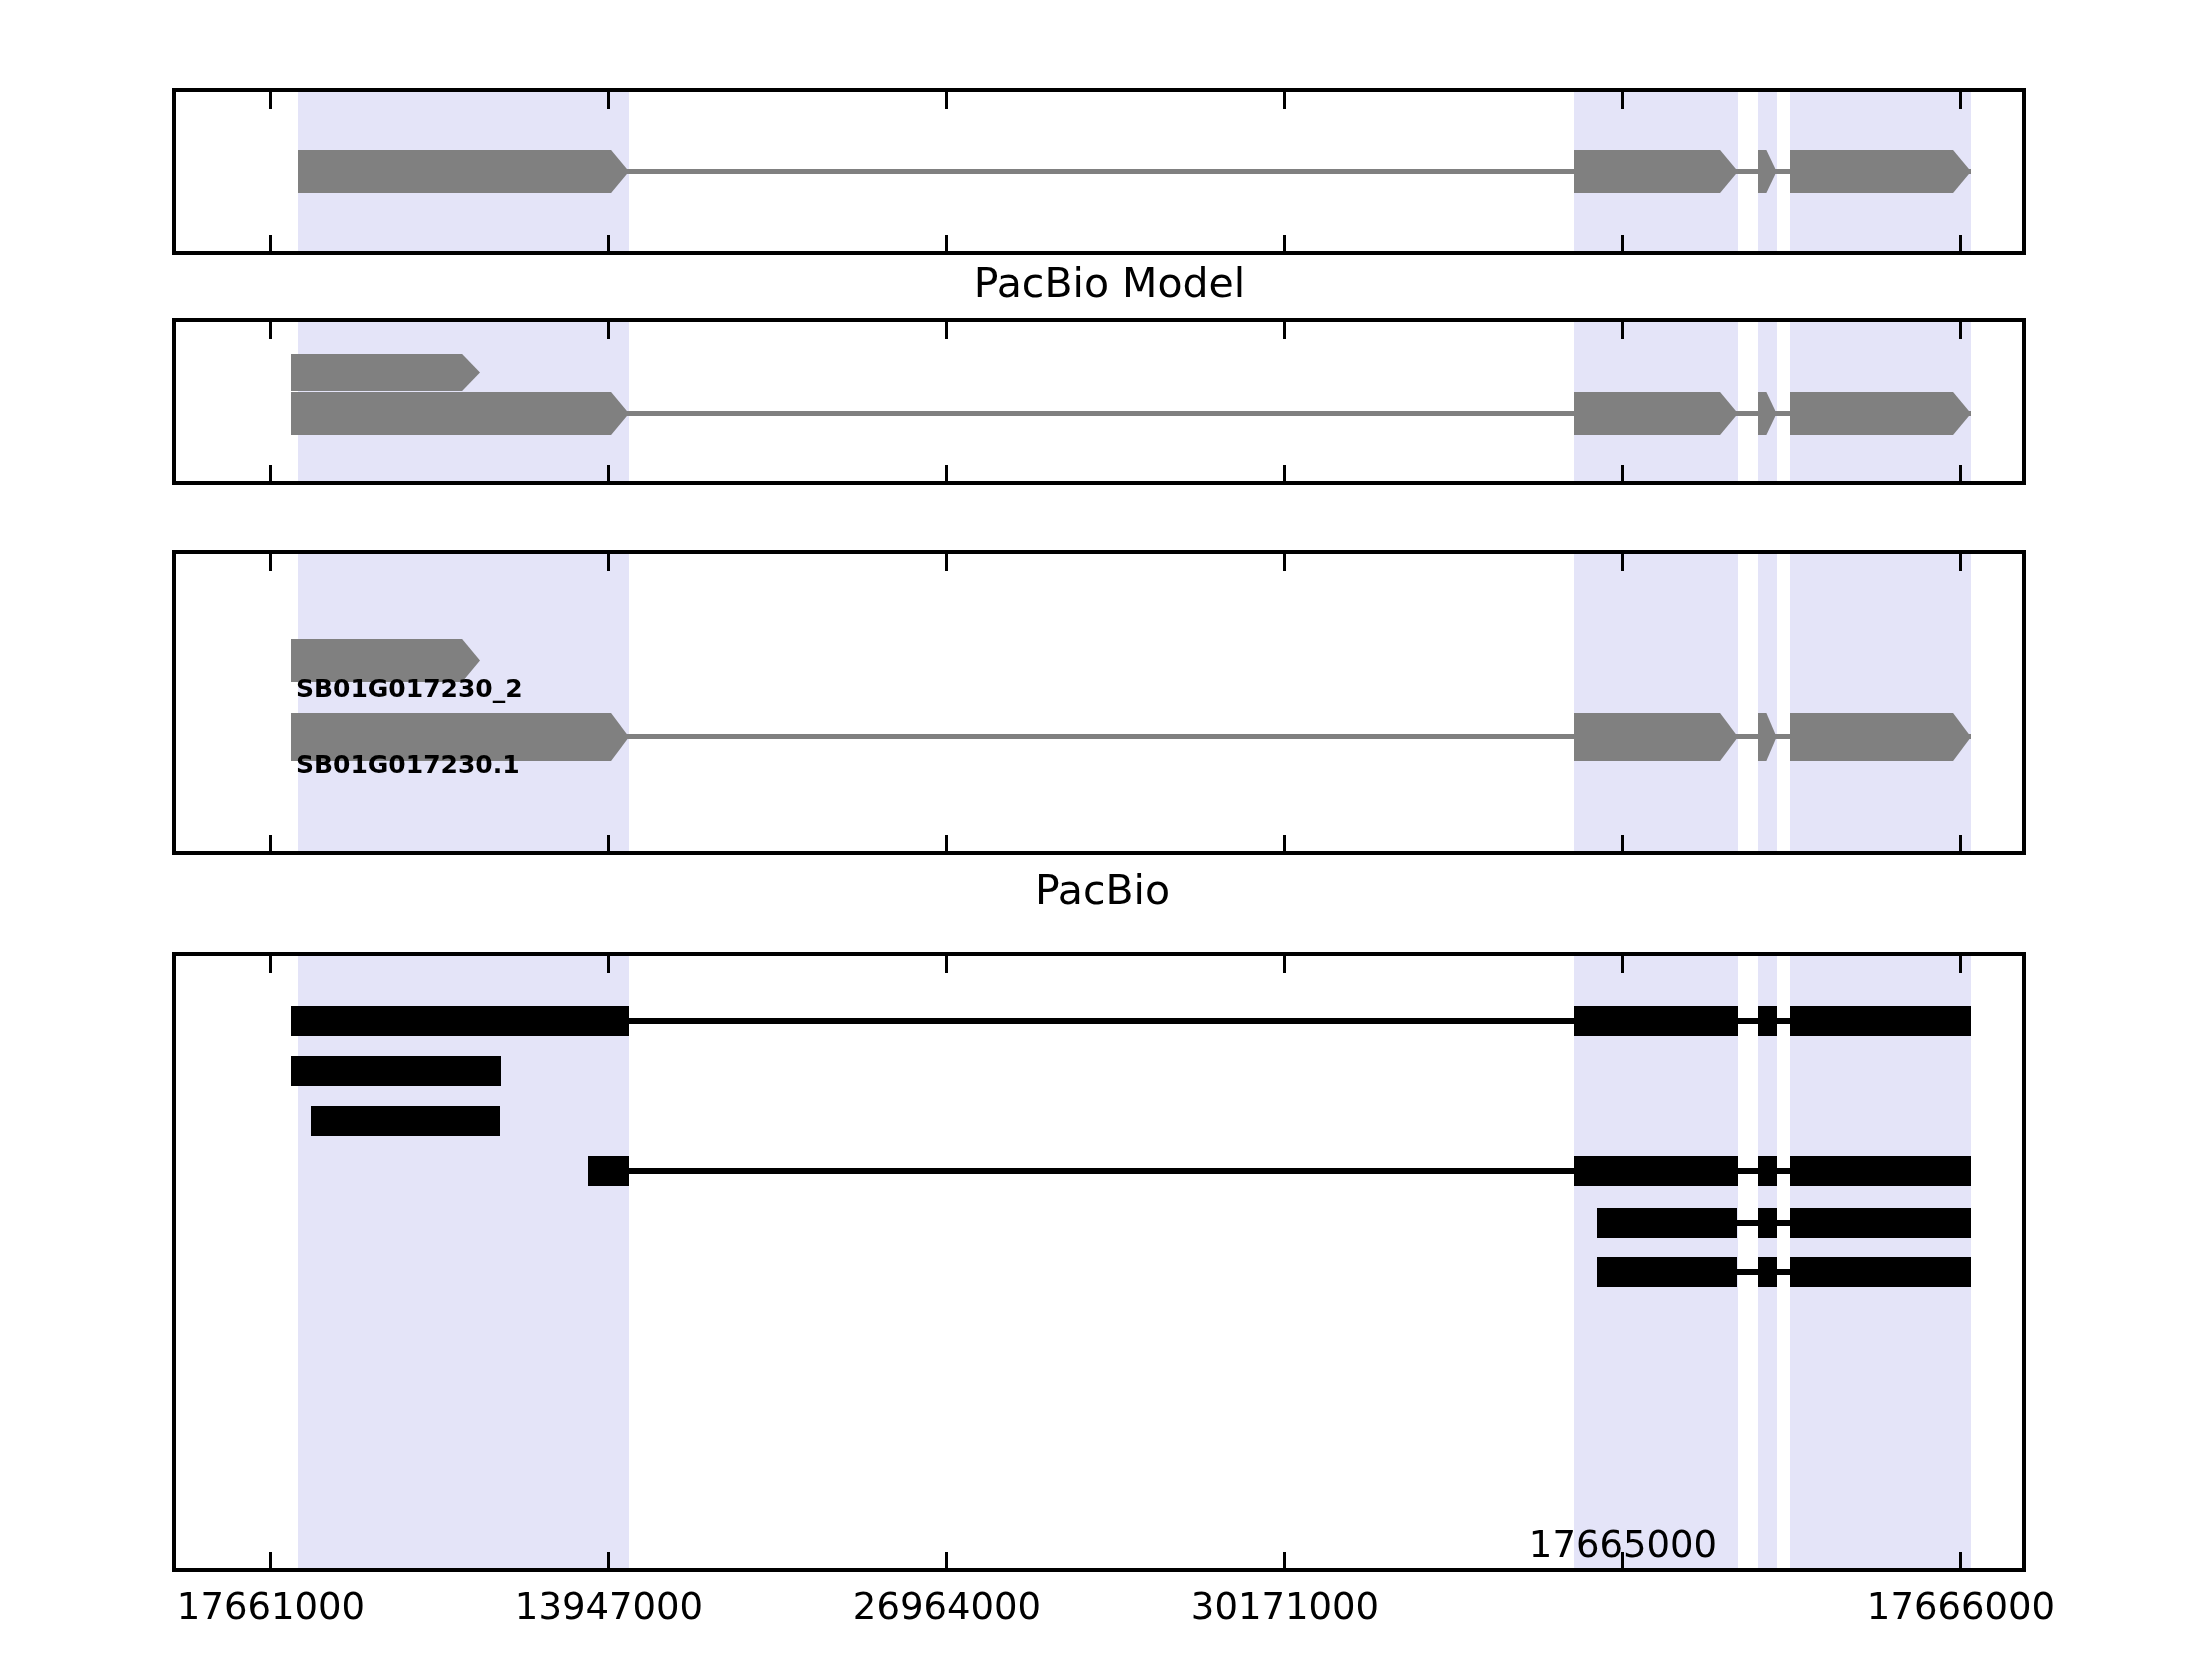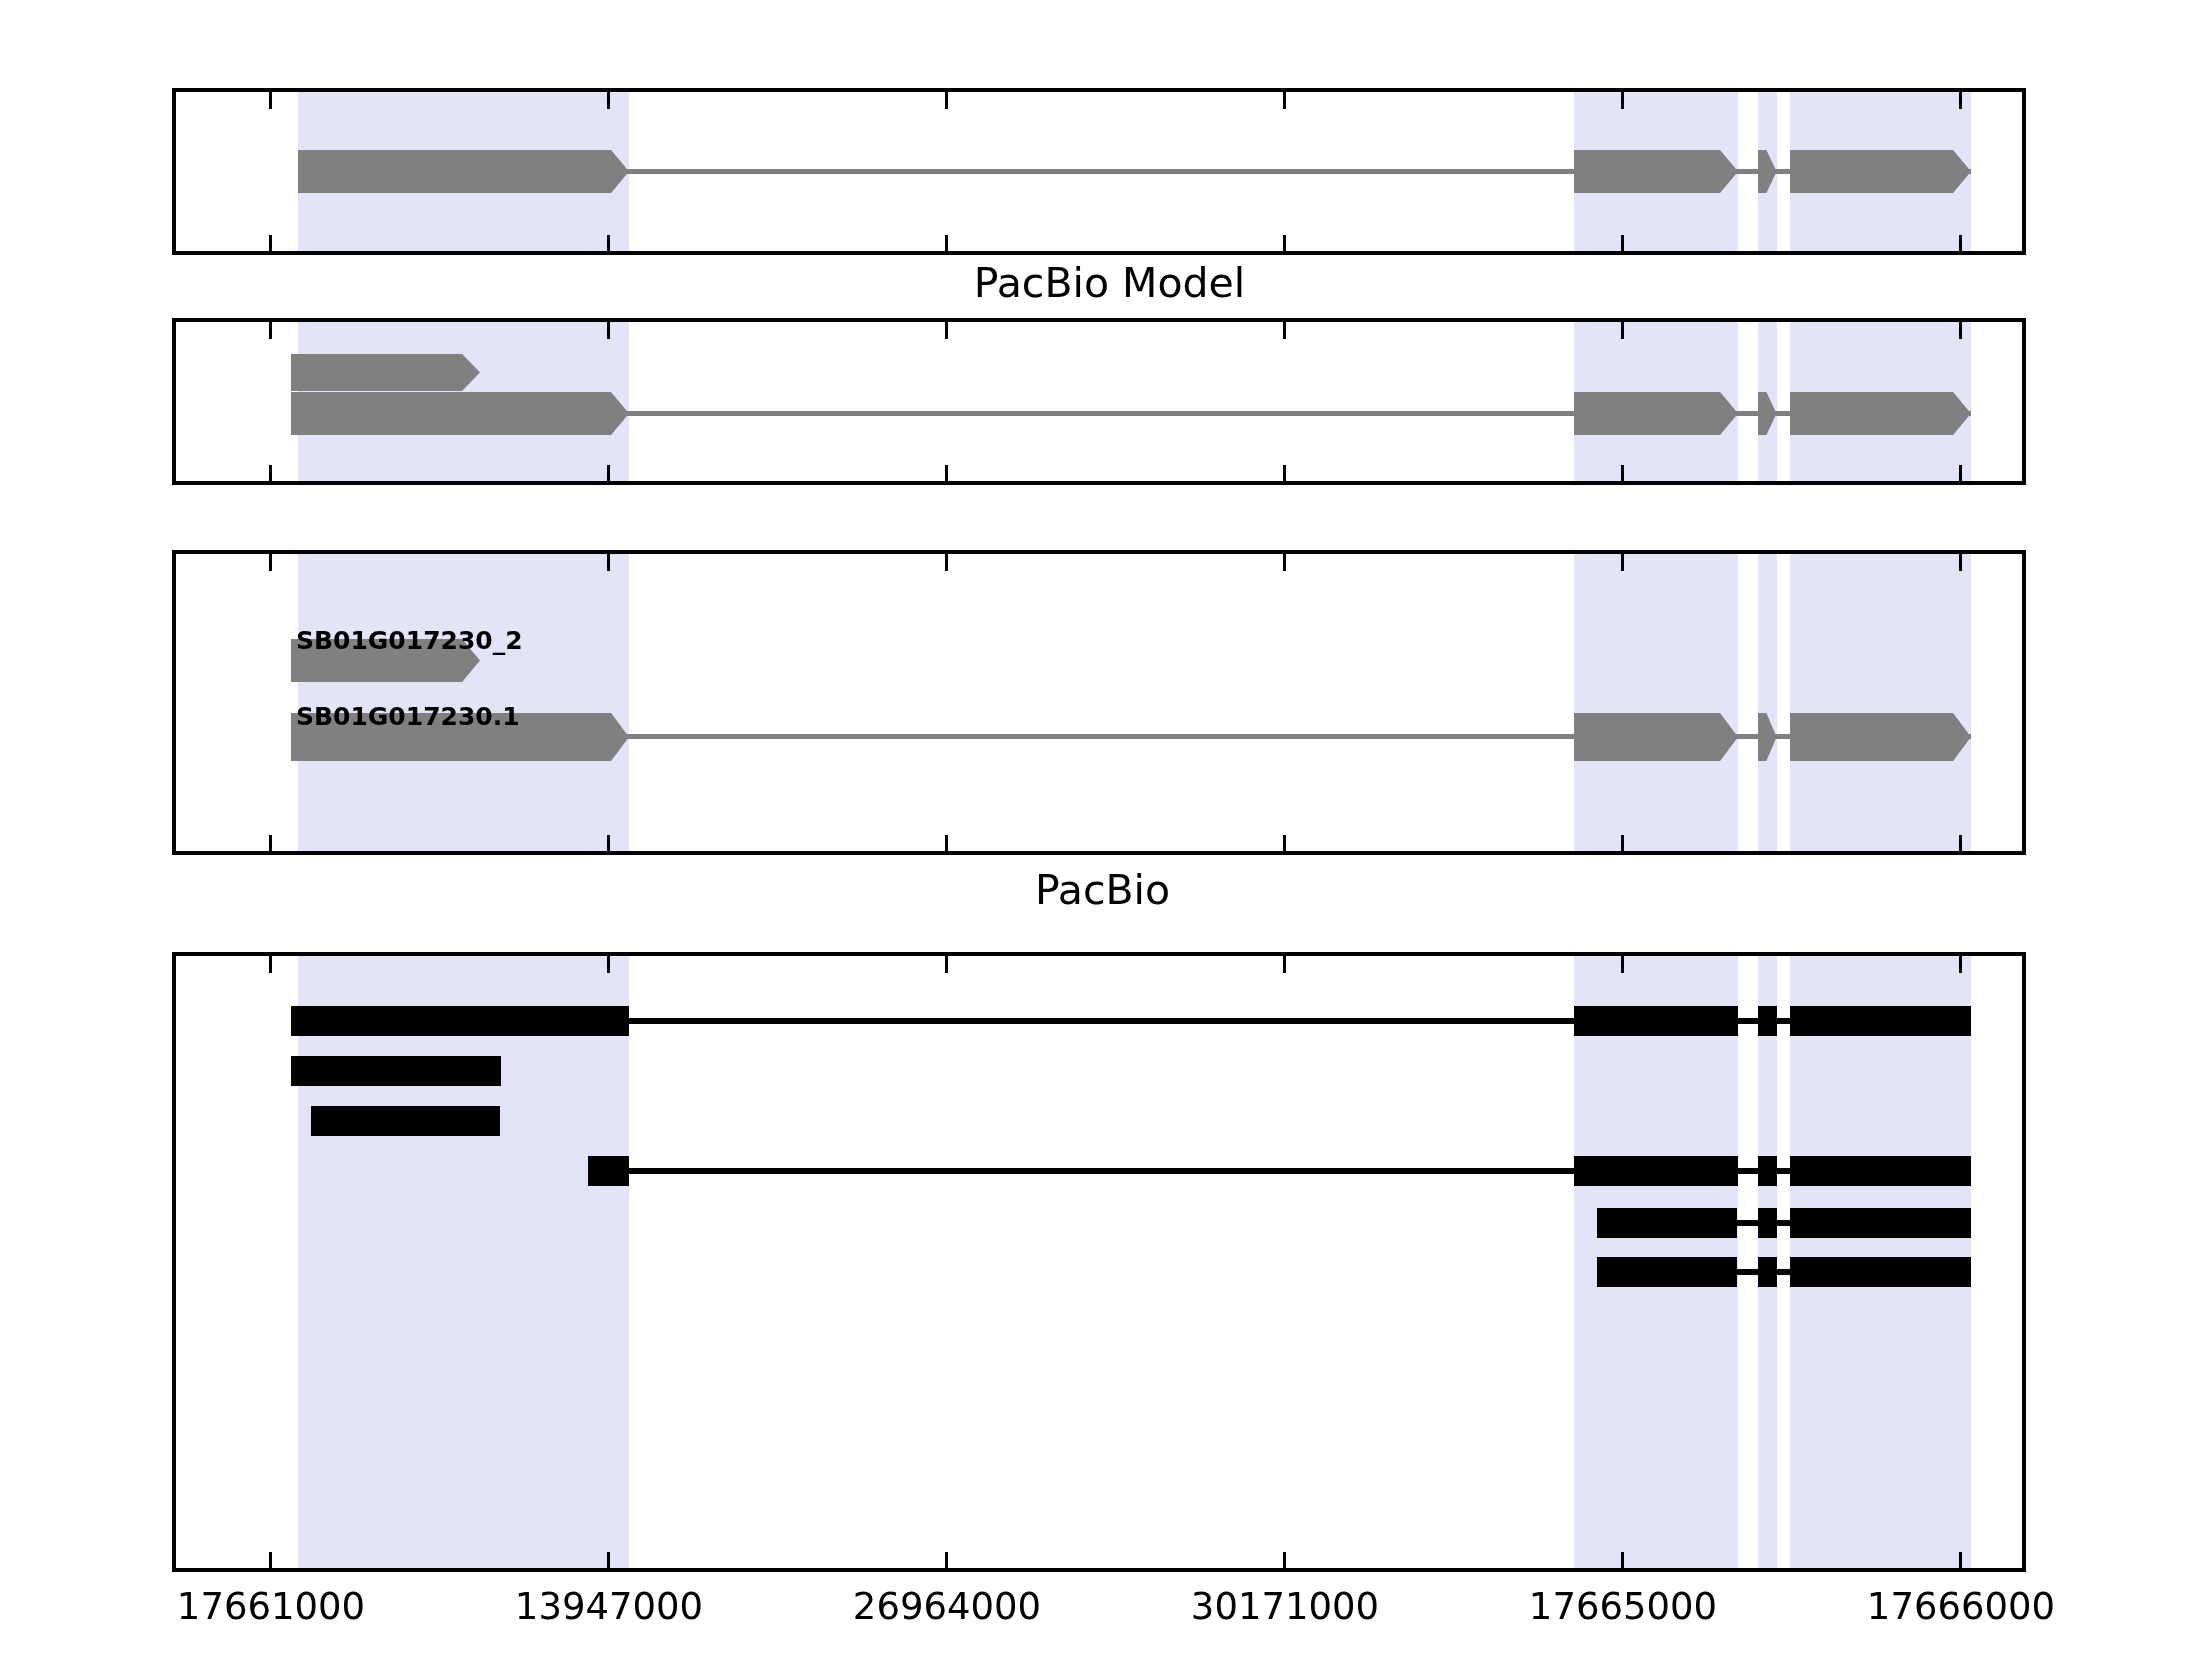--- a/index.html
+++ b/index.html
@@ -33,21 +33,21 @@
   .tick-b{bottom:0;height:16.5px;}
 
   
   .intron{position:absolute;height:4.8px;background:#808080;}
   .intron-blk{position:absolute;height:6.2px;background:#000000;}
 
   
   .isolabel{
     position:absolute;font-size:25px;font-weight:bold;color:#000;
     font-family:"DejaVu Sans","Liberation Sans",sans-serif;
-    white-space:nowrap;line-height:1;
+    white-space:nowrap;line-height:1;margin-top:48px;
   }
 
   
   .xlab{
     position:absolute;font-size:37px;color:#000;text-align:center;
     font-family:"DejaVu Sans","Liberation Sans",sans-serif;
     white-space:nowrap;transform:translateX(-50%);
   }
 </style>
 </head>
@@ -179,18 +179,18 @@
         <div style="position: absolute; left: 1582px; width: 18.6px; top: 301px; height: 30px; background: rgb(0, 0, 0);"></div>
         <div style="position: absolute; left: 1614px; width: 181px; top: 301px; height: 30px; background: rgb(0, 0, 0);"></div>
       </div>
   </div>
 
   <div id="xaxis-labels">
       <div class="xlab" style="left: 271px; top: 1585px;">17661000</div>
       <div class="xlab" style="left: 609px; top: 1585px;">13947000</div>
       <div class="xlab" style="left: 947px; top: 1585px;">26964000</div>
       <div class="xlab" style="left: 1285px; top: 1585px;">30171000</div>
-      <div class="xlab" style="left: 1623px; top: 1585px;">17665000</div>
+      <div class="xlab" style="left: 1623px; top: 1523px;">17665000</div>
       <div class="xlab" style="left: 1961px; top: 1585px;">17666000</div>
     </div>
 
 </div>
 
 
 </body></html>

